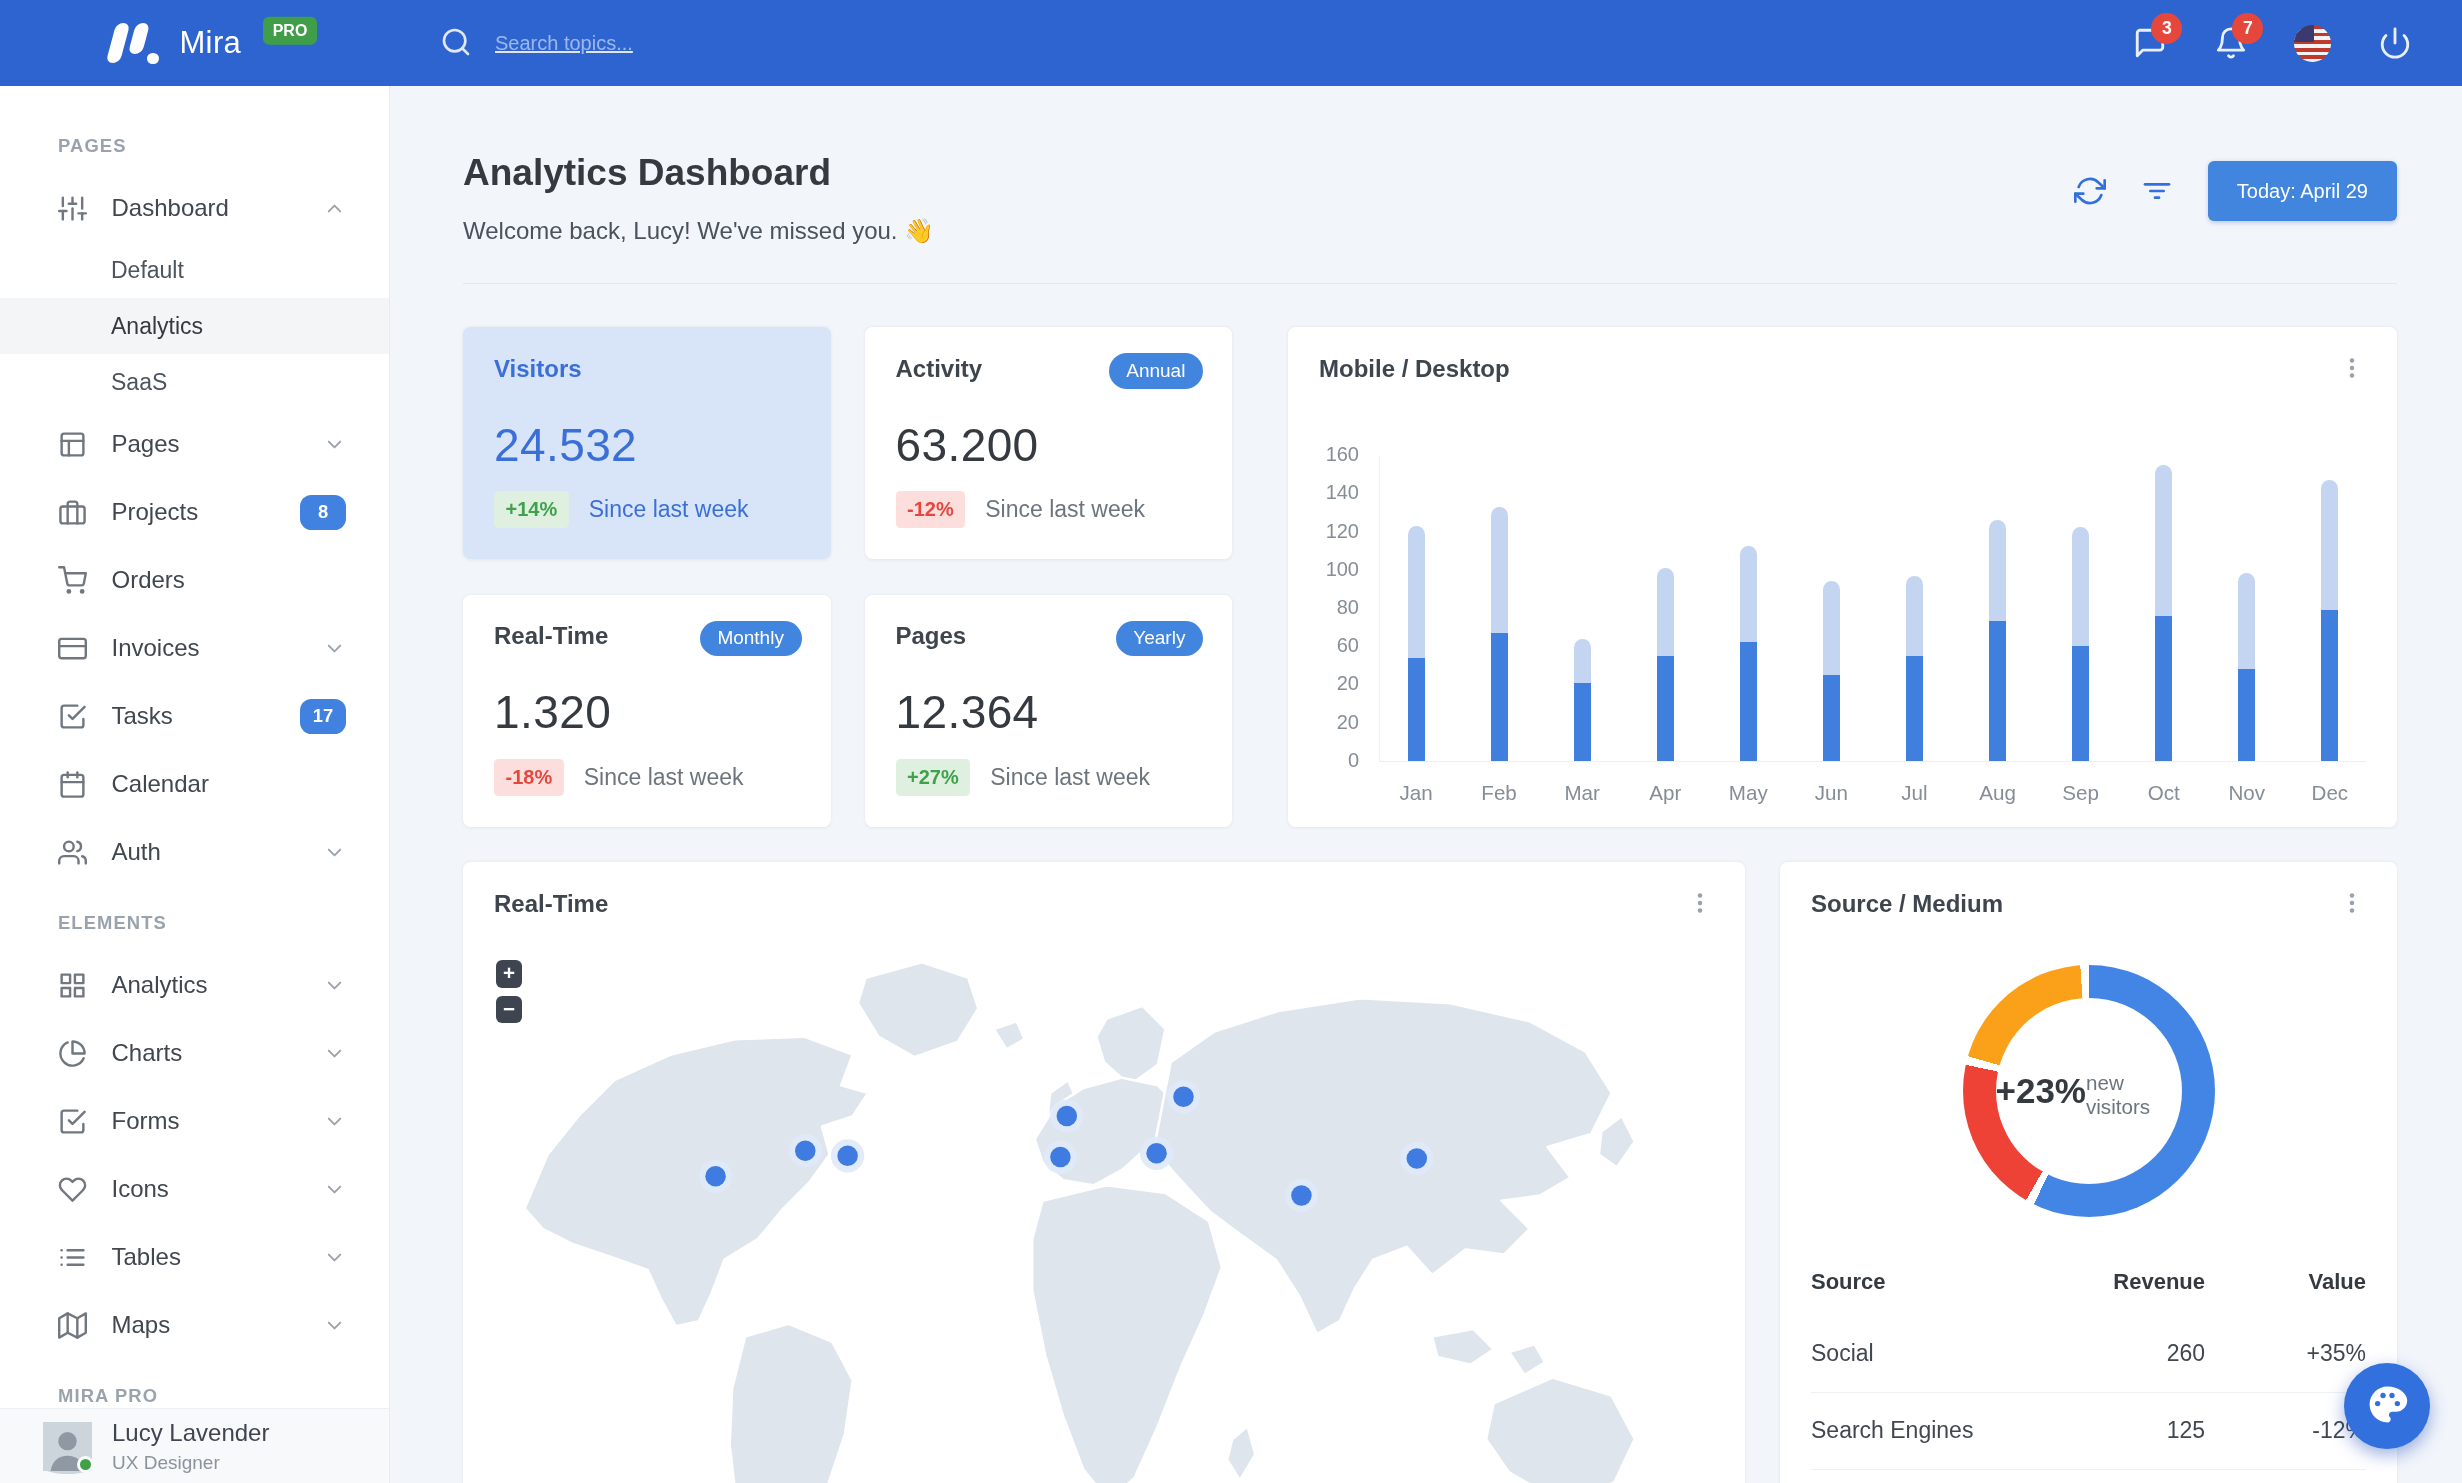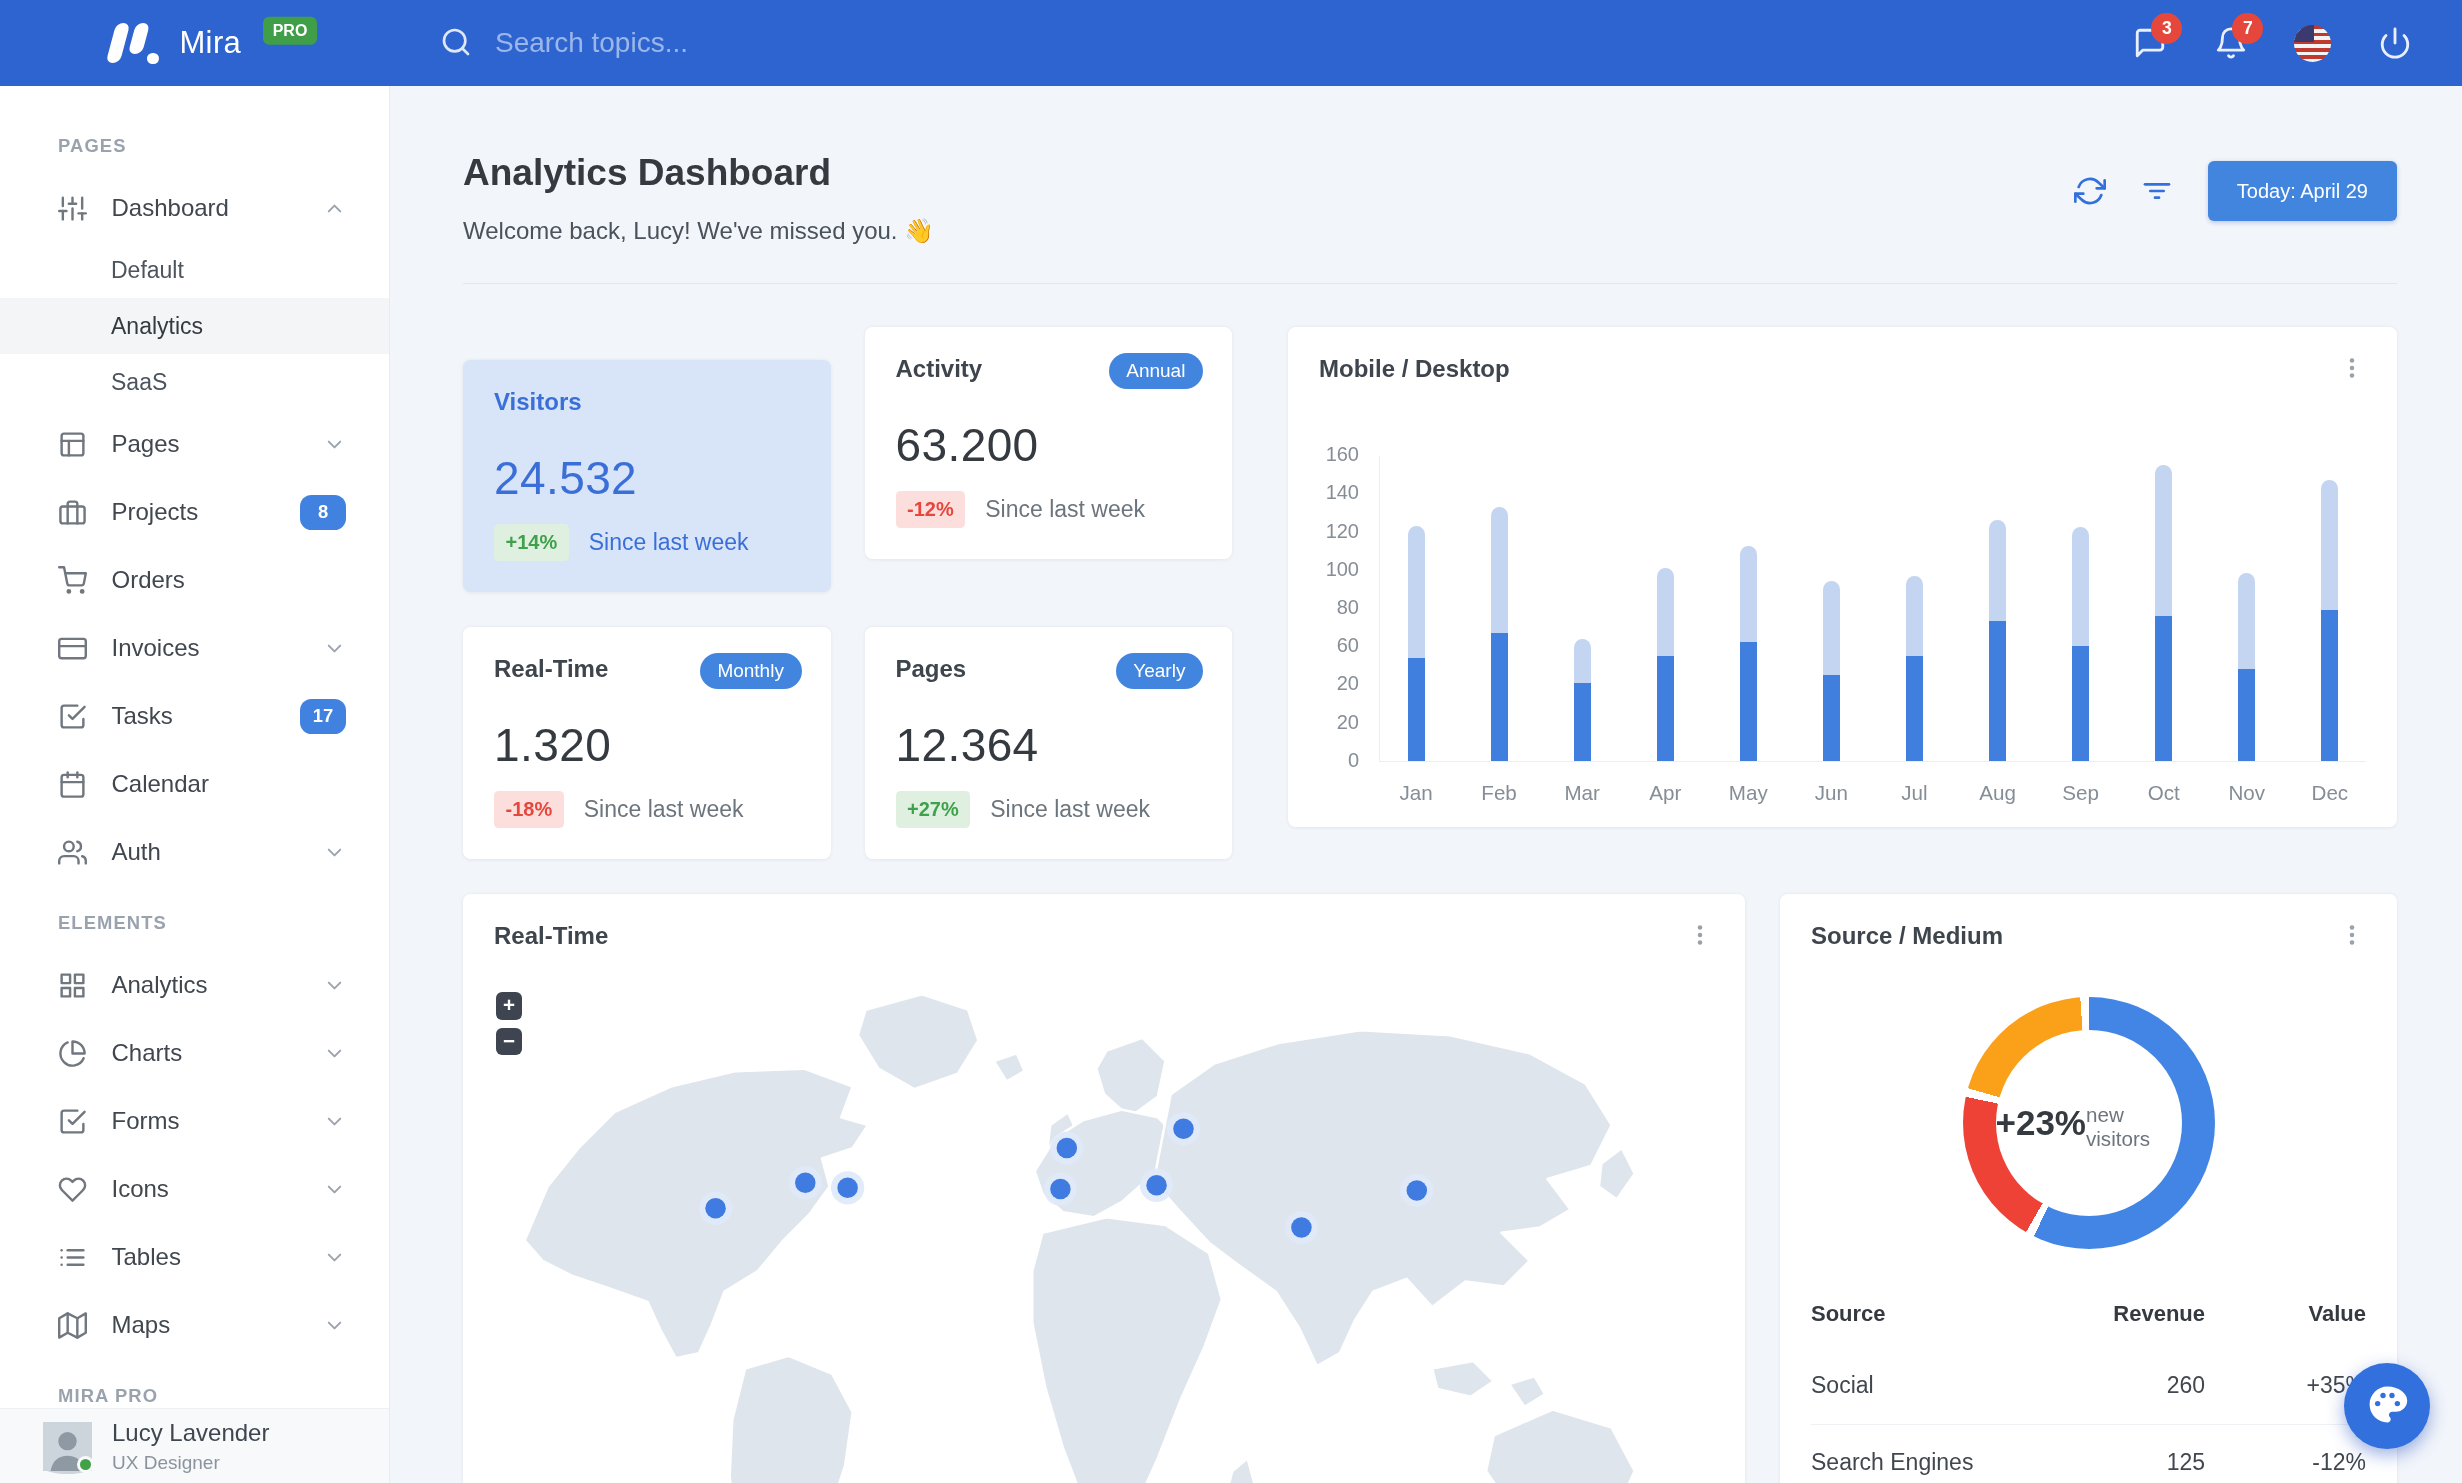--- a/index.html
+++ b/index.html
@@ -11,21 +11,21 @@
   .nav-brand { width:390px; flex:none; display:flex; align-items:center; padding-left:106px; gap:21.4px; }
   .logo-mark { position:relative; width:52px; height:43px; flex:none; }
   .logo-bar { position:absolute; width:13.8px; background:#fff; border-radius:7.6px; transform:skewX(-15deg); }
   .logo-bar.b1 { left:4.6px; top:1.5px; height:40px; }
   .logo-bar.b2 { left:26px; top:1.5px; height:31px; }
   .logo-dot { position:absolute; left:41px; top:31px; width:11.5px; height:11.5px; border-radius:50%; background:#fff; }
   .brand-text { color:#fff; font-size:31px; letter-spacing:0.4px; }
   .pro-badge { background:#3f9e47; color:#fff; font-size:16px; font-weight:bold; padding:4.6px 10px; border-radius:6.1px; transform:translateY(-12.2px); }
   .nav-search { display:flex; align-items:center; gap:23px; margin-left:50px; flex:1; }
   .nav-search svg { width:32px; height:32px; color:#dfe8f8; }
-  .nav-search input { background:transparent; border:none; outline:none; color:#5eead4; font-size:28px; width:535px; font-family:inherit; }
+  .nav-search input { background:transparent; border:none; outline:none; color:#e5e5e5; font-size:20px; width:535px; font-family:inherit;text-decoration:underline; }
   .nav-search input::placeholder { color:rgba(222,232,249,.62); }
   .nav-right { display:flex; align-items:center; gap:46px; padding-right:50px; }
   .nav-icon-btn { position:relative; background:none; border:none; color:#e9effc; cursor:pointer; width:35px; height:35px; }
   .nav-icon-btn svg { width:34px; height:34px; }
   .nav-count { position:absolute; top:-12.2px; right:-15.3px; min-width:31px; height:31px; padding:0 4.6px; border-radius:15.3px; background:#e5473c; color:#fff; font-size:17.6px; font-weight:bold; display:flex; align-items:center; justify-content:center; }
   .flag { width:37px; height:37px; border-radius:50%; overflow:hidden; position:relative; background:repeating-linear-gradient(180deg,#c0392f 0 3.8px,#f4f4f4 3.8px 7.6px); border:none; cursor:pointer; }
   .flag::after { content:""; position:absolute; left:0; top:0; width:20px; height:17.6px; background:#3a3a6e; }
 
   
   .sidebar { position:absolute; top:86px; left:0; bottom:0; width:390px; background:#fff; border-right:0.8px solid #e8ebef; display:flex; flex-direction:column; z-index:20; }
@@ -63,21 +63,21 @@
   .row1 { display:grid; grid-template-columns:769px 1fr; gap:56px; }
   .stat-grid { display:grid; grid-template-columns:1fr 1fr; gap:35px 34px; }
   .stat-card { height:232px; padding:27.5px 31px; position:relative; }
   .stat-title { font-size:24px; font-weight:bold; color:#3e454d; }
   .stat-value { font-size:46px; color:#343a40; margin-top:35px; letter-spacing:0.4px; }
   .stat-foot { position:absolute; left:31px; bottom:31px; display:flex; align-items:center; }
   .chip { font-size:20px; font-weight:bold; padding:6.9px 11.5px; border-radius:4.6px; }
   .chip.pos { color:#3fa14b; background:#dff0e1; }
   .chip.neg { color:#e6473d; background:#fcdfdd; }
   .stat-caption { font-size:23px; color:#6c757d; margin-left:20px; }
-  .stat-card.primary { background:#d8e4f7;margin-top:33px; }
+  .stat-card.primary { background:#d8e4f7; }
   .stat-card.primary .stat-title, .stat-card.primary .stat-value, .stat-card.primary .stat-caption { color:#3a6fd8; }
   .pill { position:absolute; top:26px; right:29px; background:#4285de; color:#ffffff; font-size:19px; padding:6.9px 17.6px; border-radius:19px;text-align:center; }
 
   .chart-card { height:500px; padding:27.5px 31px; position:relative; }
   .card-title-row { display:flex; justify-content:space-between; align-items:flex-start; }
   .card-title { font-size:24px; font-weight:bold; color:#3e454d; }
   .kebab { background:none; border:none; color:#99a1aa; cursor:pointer; width:27.5px; height:27.5px; }
   .kebab svg { width:26px; height:26px; }
 
   .bar-chart { display:flex; margin-top:73px; }

